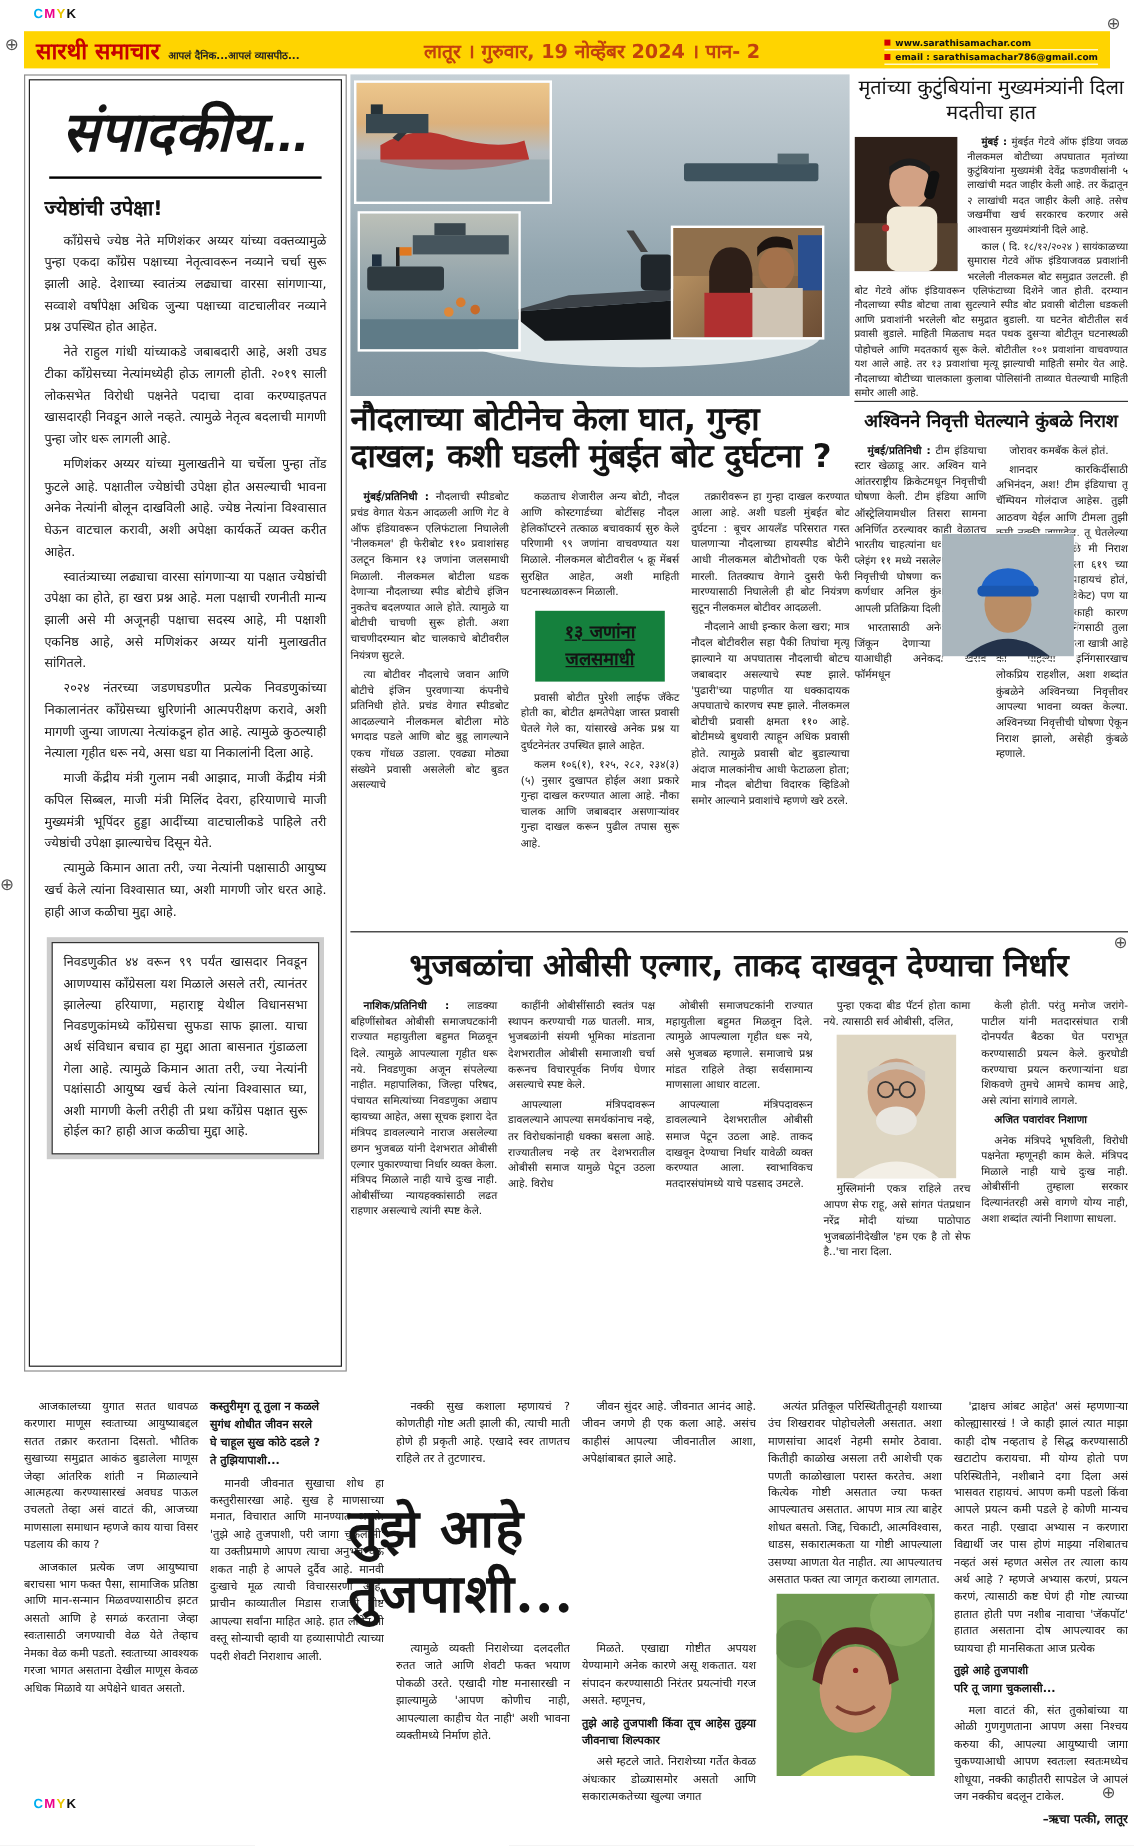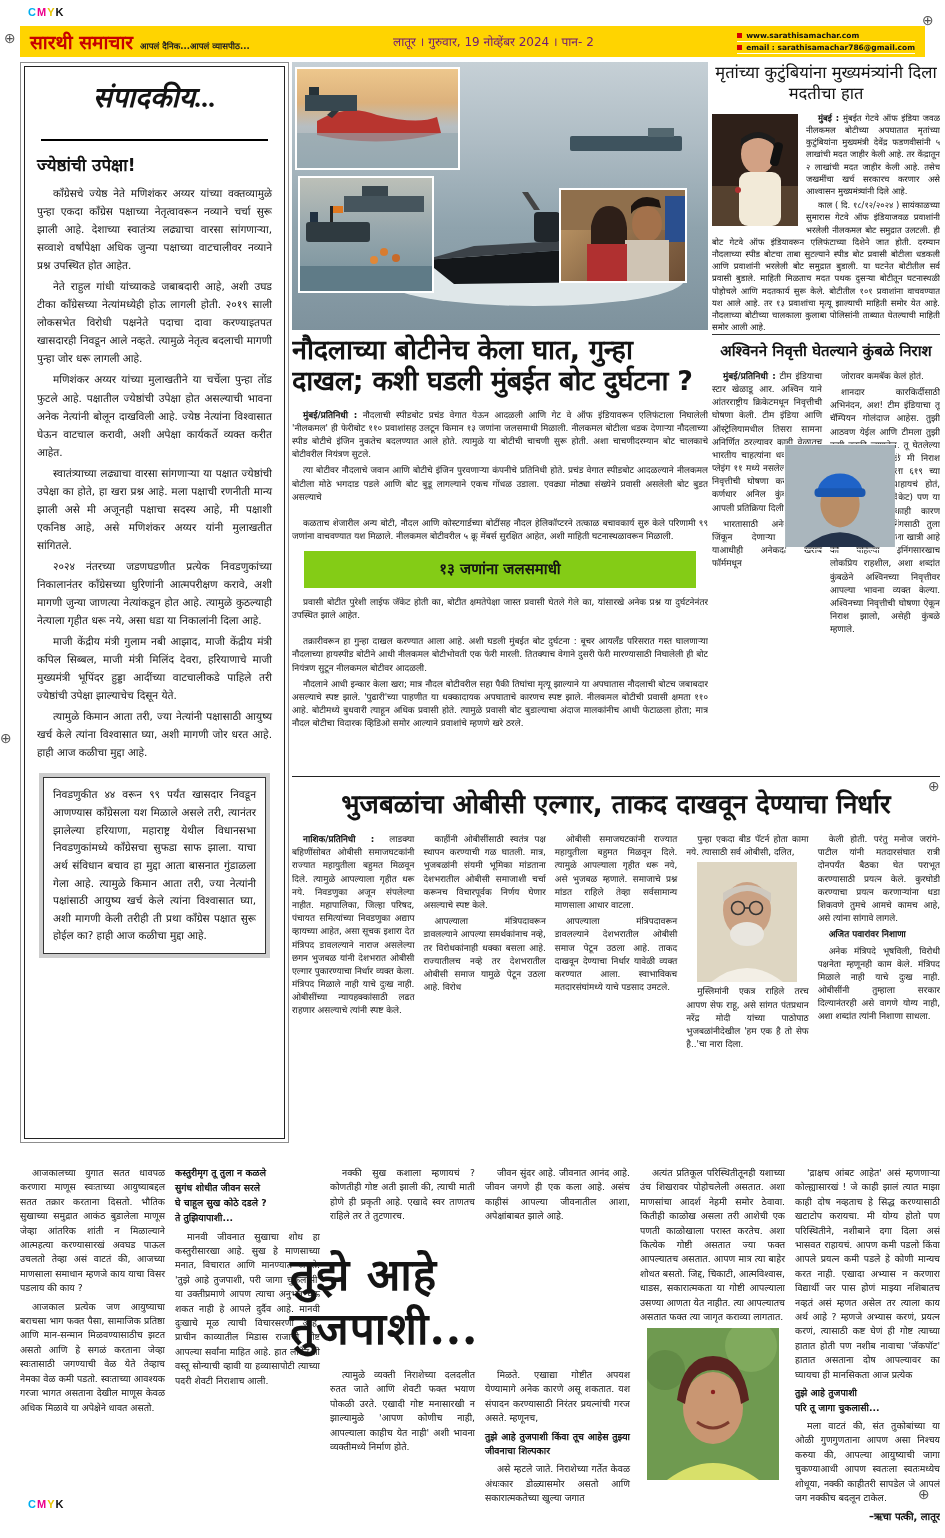--- a/index.html
+++ b/index.html
@@ -8,31 +8,31 @@
   .reg{position:absolute;font-size:14px;color:#555;}
   .cmyk{position:absolute;font-weight:bold;font-size:11px;letter-spacing:1px;font-family:"Liberation Sans",sans-serif;}
   .cmyk .c{color:#00aeef}.cmyk .m{color:#ec008c}.cmyk .y{color:#e8c400}.cmyk .k{color:#111}
 
   
   .masthead{position:absolute;left:20px;top:26px;width:905px;height:31px;background:#ffd400;
             display:flex;align-items:center;justify-content:space-between;padding:0 10px;box-sizing:border-box;}
   .brand{display:flex;align-items:baseline;gap:7px;}
   .brand-name{font-family:"DejaVu Serif",serif;font-weight:bold;font-size:19px;color:#c60000;white-space:nowrap;}
   .brand-tag{font-size:8.5px;font-weight:bold;color:#222;white-space:nowrap;}
-  .dateline{font-size:12px;font-weight:normal;color:#701a75;white-space:nowrap;}
+  .dateline{font-size:16px;font-weight:bold;color:#c2410c;white-space:nowrap;}
   .contact{font-size:7.5px;font-weight:bold;color:#111;}
   .contact .row{display:flex;align-items:center;gap:4px;border-bottom:1px solid #fff;padding:1px 0;}
   .sq{width:5px;height:5px;background:#d40000;display:inline-block;}
 
   
   .edit-box{position:absolute;left:20px;top:62px;width:269px;height:1081px;border:1px solid #8d8d8d;
             padding:3px;box-sizing:border-box;background:#fff;}
   .edit-inner{border:1.5px solid #222;height:100%;box-sizing:border-box;padding:10px 12px;overflow:hidden;}
-  .edit-title{font-family:Liberation Serif, serif;font-style:italic;font-weight:bold;font-size:28px;
-              text-align:center;border-bottom:2px solid #000;margin:0 4px 12px;padding-bottom:24px;}
+  .edit-title{font-family:Liberation Sans, sans-serif;font-style:italic;font-weight:bold;font-size:46px;
+              text-align:center;border-bottom:2px solid #000;margin:0 4px 12px;padding-bottom:8px;}
   .edit-head{font-size:17px;font-weight:bold;margin:2px 0 8px;}
   .edit-body p{font-size:10.5px;line-height:1.72;text-align:justify;text-indent:16px;margin:0 0 3px;}
   .edit-bottom-box{border:1px solid #333;box-shadow:0 0 0 4px #cdcdcd;margin:16px 6px 6px;padding:8px 9px;
                    font-size:10.5px;line-height:1.68;text-align:justify;}
 
   
   .collage{position:absolute;left:292px;top:62px;width:416px;height:268px;overflow:hidden;
            background:linear-gradient(180deg,#c6d0d6 0%,#aebcc4 30%,#8fa3ad 62%,#7e929d 100%);}
   .inset{position:absolute;border:2px solid #fff;box-sizing:border-box;overflow:hidden;}
   .inset-capsize{left:3px;top:5px;width:165px;height:103px;
@@ -59,25 +59,25 @@
   .ashwin{position:absolute;left:712px;top:340px;width:228px;height:432px;overflow:hidden;}
   .ashwin-head{font-size:15px;font-weight:bold;text-align:center;margin:2px 0 9px;line-height:1.25;}
   .ash-cols{display:flex;gap:8px;position:relative;}
   .ash-col{width:110px;font-size:8.8px;line-height:1.5;text-align:justify;}
   .ash-col p{margin:0 0 3px;text-indent:11px;}
   .ash-photo{position:absolute;left:72px;top:74px;width:112px;height:104px;border:1px solid #fff;}
 
   
   .main-art{position:absolute;left:292px;top:334px;width:416px;height:438px;overflow:hidden;}
   .main-head{font-size:27px;line-height:1.16;font-weight:bold;letter-spacing:-0.3px;margin:0 0 12px;}
-  .main-cols{display:flex;gap:10px;flex-direction:column;}
+  .main-cols{display:flex;gap:10px;}
   .main-col{flex:1;font-size:8.8px;line-height:1.5;text-align:justify;}
   .main-col p{margin:0 0 3px;text-indent:11px;}
-  .subhead-box{background:#84cc16;font-size:15px;font-weight:bold;text-align:center;
-               padding:7px 2px;margin:8px 12px;text-indent:0;}
+  .subhead-box{background:#15803d;font-size:15px;font-weight:bold;text-align:center;
+               padding:7px 2px;margin:8px 12px;text-indent:0;text-decoration:underline;}
 
   
   .bhujbal{position:absolute;left:292px;top:776px;width:648px;height:382px;overflow:hidden;
            border-top:1px solid #222;padding-top:6px;box-sizing:border-box;}
   .bhu-head{font-size:26px;font-weight:bold;text-align:center;margin:2px 0 12px;}
   .bhu-cols{display:flex;gap:9px;}
   .bhu-col{flex:1;font-size:8.8px;line-height:1.5;text-align:justify;}
   .bhu-col p{margin:0 0 3px;text-indent:11px;}
   .bhu-sub{font-weight:bold;text-indent:11px;}
   .bhu-photo{width:100px;height:120px;margin:3px auto;display:block;}
@@ -247,20 +247,21 @@
     <h1 class="main-head">नौदलाच्या बोटीनेच केला घात, गुन्हा दाखल; कशी घडली मुंबईत बोट दुर्घटना ?</h1>
     <div class="main-cols">
       <div class="main-col">
         <p><b class="lead">मुंबई/प्रतिनिधी :</b> <span>नौदलाची स्पीडबोट प्रचंड वेगात येऊन आदळली आणि गेट वे ऑफ इंडियावरून एलिफंटाला निघालेली 'नीलकमल' ही फेरीबोट ११० प्रवाशांसह उलटून किमान १३ जणांना जलसमाधी मिळाली. नीलकमल बोटीला धडक देणाऱ्या नौदलाच्या स्पीड बोटीचे इंजिन नुकतेच बदलण्यात आले होते. त्यामुळे या बोटीची चाचणी सुरू होती. अशा चाचणीदरम्यान बोट चालकाचे बोटीवरील नियंत्रण सुटले.</span></p>
         <p>त्या बोटीवर नौदलाचे जवान आणि बोटीचे इंजिन पुरवणाऱ्या कंपनीचे प्रतिनिधी होते. प्रचंड वेगात स्पीडबोट आदळल्याने नीलकमल बोटीला मोठे भगदाड पडले आणि बोट बुडू लागल्याने एकच गोंधळ उडाला. एवढ्या मोठ्या संख्येने प्रवासी असलेली बोट बुडत असल्याचे</p>
       </div>
       <div class="main-col">
         <p>कळताच शेजारील अन्य बोटी, नौदल आणि कोस्टगार्डच्या बोटींसह नौदल हेलिकॉप्टरने तत्काळ बचावकार्य सुरु केले परिणामी ९९ जणांना वाचवण्यात यश मिळाले. नीलकमल बोटीवरील ५ क्रू मेंबर्स सुरक्षित आहेत, अशी माहिती घटनास्थळावरून मिळाली.</p>
         <div class="subhead-box">१३ जणांना जलसमाधी</div>
         <p>प्रवासी बोटीत पुरेशी लाईफ जॅकेट होती का, बोटीत क्षमतेपेक्षा जास्त प्रवासी घेतले गेले का, यांसारखे अनेक प्रश्न या दुर्घटनेनंतर उपस्थित झाले आहेत.</p>
+        <p>कलम १०६(१), १२५, २८२, २३४(३)(५) नुसार दुखापत होईल अशा प्रकारे गुन्हा दाखल करण्यात आला आहे. नौका चालक आणि जबाबदार असणाऱ्यांवर गुन्हा दाखल करून पुढील तपास सुरू आहे.</p>
       </div>
       <div class="main-col">
         <p>तक्रारीवरून हा गुन्हा दाखल करण्यात आला आहे. अशी घडली मुंबईत बोट दुर्घटना : बूचर आयलँड परिसरात गस्त घालणाऱ्या नौदलाच्या हायस्पीड बोटीने आधी नीलकमल बोटीभोवती एक फेरी मारली. तितक्याच वेगाने दुसरी फेरी मारण्यासाठी निघालेली ही बोट नियंत्रण सुटून नीलकमल बोटीवर आदळली.</p>
         <p>नौदलाने आधी इन्कार केला खरा; मात्र नौदल बोटीवरील सहा पैकी तिघांचा मृत्यू झाल्याने या अपघातास नौदलाची बोटच जबाबदार असल्याचे स्पष्ट झाले. 'पुढारी'च्या पाहणीत या धक्कादायक अपघाताचे कारणच स्पष्ट झाले. नीलकमल बोटीची प्रवासी क्षमता ११० आहे. बोटीमध्ये बुधवारी त्याहून अधिक प्रवासी होते. त्यामुळे प्रवासी बोट बुडाल्याचा अंदाज मालकांनीच आधी फेटाळला होता; मात्र नौदल बोटीचा विदारक व्हिडिओ समोर आल्याने प्रवाशांचे म्हणणे खरे ठरले.</p>
       </div>
     </div>
   </section>
 
   <section class="bhujbal">
     <h2 class="bhu-head">भुजबळांचा ओबीसी एल्गार, ताकद दाखवून देण्याचा निर्धार</h2>

